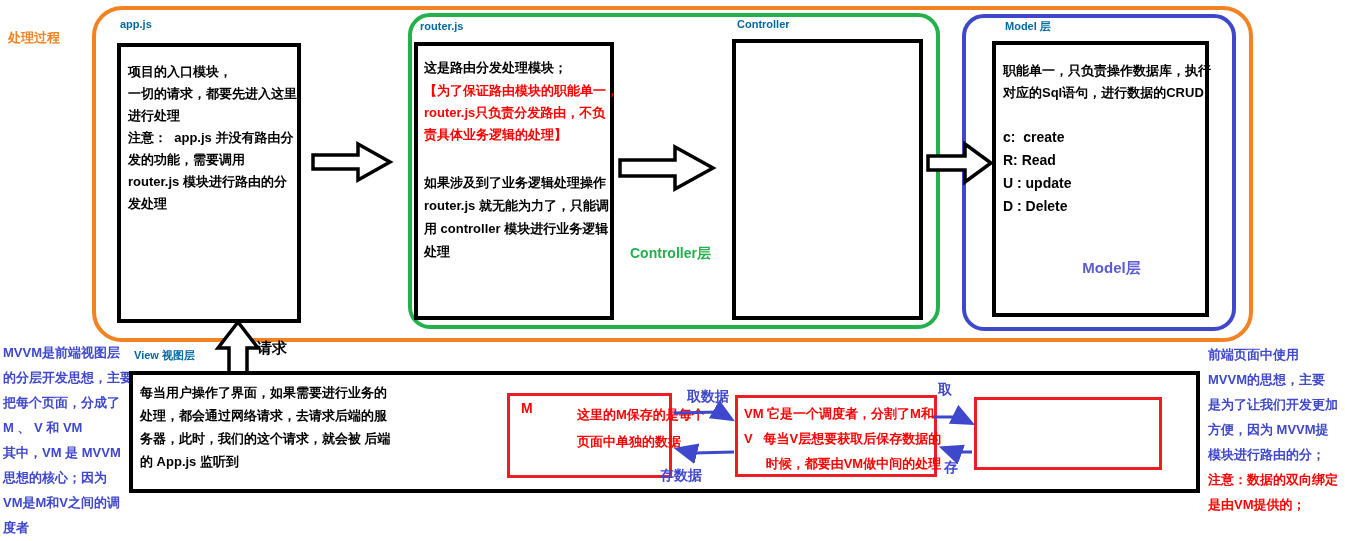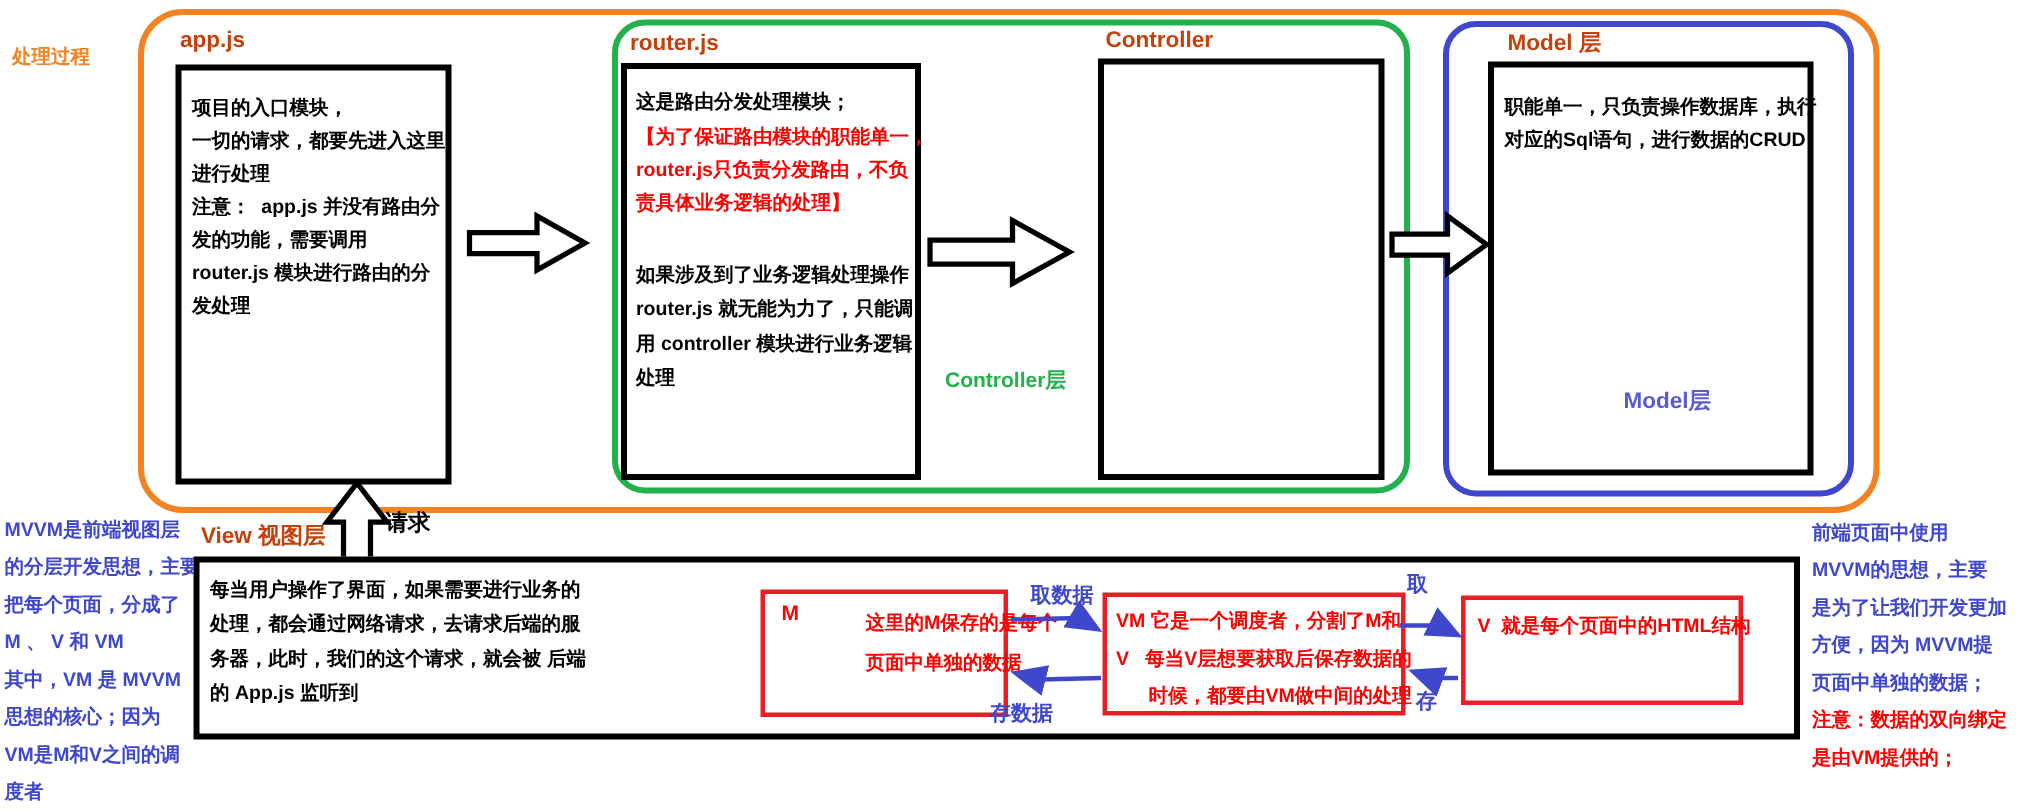--- a/index.html
+++ b/index.html
@@ -16,21 +16,21 @@
     font-family:"Liberation Sans","DejaVu Sans",sans-serif;font-weight:700;color:#000;
   }
   .abs{position:absolute;}
   .pre{white-space:pre;line-height:22px;font-size:13px;font-weight:700;}
   .container{position:absolute;background:transparent;}
   .c-orange{border:4px solid var(--color-orange);border-radius:30px;}
   .c-green{border:4px solid var(--color-green);border-radius:22px;}
   .c-blue{border:4px solid var(--color-blue);border-radius:22px;}
   .blackbox{position:absolute;border:4px solid #000;background:#fff;}
   .redbox{position:absolute;border:3px solid var(--color-red);background:#fff;}
-  .title{position:absolute;font-size:15px;font-weight:700;color:#c2410c;white-space:pre;}
+  .title{position:absolute;font-size:11px;font-weight:700;color:#0369a1;white-space:pre;}
   .red-t{color:var(--color-red_text);}
   .blue-t{color:var(--color-blue);}
   .green-t{color:var(--color-green);}
   .orange-t{color:var(--color-orange);}
   .label-sm{position:absolute;font-size:14px;font-weight:700;white-space:pre;}
   .blockarrow{fill:#ffffff;stroke:#000;stroke-width:3.5;stroke-linejoin:miter;}
   .conn{fill:none;stroke:var(--color-blue);stroke-width:3;}
   svg.abs{overflow:visible;}
   #overlay{pointer-events:none;}
 </style>
@@ -67,20 +67,24 @@
 处理</div>
   <div class="label-sm green-t" style="left:630px;top:245px;">Controller层</div>
 
   <div class="title" style="left:737px;top:18px;">Controller</div>
   <div class="blackbox" style="left:732px;top:39px;width:183px;height:273px;"></div>
 
   <div class="title" style="left:1005px;top:19px;">Model 层</div>
   <div class="blackbox" style="left:992px;top:41px;width:209px;height:268px;"></div>
   <div class="abs pre" style="left:1003px;top:60px;">职能单一，只负责操作数据库，执行
 对应的Sql语句，进行数据的CRUD</div>
+  <div class="abs pre" style="left:1003px;top:126px;line-height:23px;font-size:14px;">c:  create
+R: Read
+U : update
+D : Delete</div>
   <div class="abs pre" style="left:992px;top:257px;width:239px;text-align:center;font-size:15px;color:var(--color-model_label);">Model层</div>
 
   <svg class="abs" style="left:310px;top:140px;" width="84" height="44">
     <polygon class="blockarrow" points="3,15 48,15 48,4 80,22 48,40 48,29 3,29"></polygon>
   </svg>
   <svg class="abs" style="left:617px;top:142px;" width="100" height="52">
     <polygon class="blockarrow" points="3,18 58,18 58,5 96,26 58,47 58,34 3,34"></polygon>
   </svg>
   <svg class="abs" style="left:925px;top:139px;" width="70" height="48">
     <polygon class="blockarrow" points="3,17 40,17 40,5 66,24 40,43 40,31 3,31"></polygon>
@@ -111,21 +115,20 @@
   <div class="abs pre red-t" style="left:521px;top:397px;font-size:14px;">M</div>
   <div class="abs pre red-t" style="left:545px;top:401px;line-height:27px;margin-left:32px;">这里的M保存的是每个
 页面中单独的数据</div>
 
   <div class="redbox" style="left:735px;top:395px;width:196px;height:76px;"></div>
   <div class="abs pre red-t" style="left:744px;top:401px;line-height:25px;">VM 它是一个调度者，分割了M和
 V   每当V层想要获取后保存数据的
       时候，都要由VM做中间的处理</div>
 
   <div class="redbox" style="left:974px;top:397px;width:182px;height:67px;"></div>
-  <div class="abs pre red-t" style="left:985px;top:406px;">V  就是每个页面中的HTML结构</div>
 
   <div class="label-sm blue-t" style="left:687px;top:388px;">取数据</div>
   <div class="label-sm blue-t" style="left:660px;top:467px;text-align:right;">存数据</div>
   <div class="label-sm blue-t" style="left:938px;top:381px;">取</div>
   <div class="label-sm blue-t" style="left:944px;top:459px;">存</div>
 
   <svg id="overlay" class="abs" style="left:0;top:0;" width="1345" height="541">
     <defs>
       <marker id="ah" markerWidth="9" markerHeight="8" refX="6.5" refY="3.5" orient="auto">
         <path d="M0,0 L8,3.5 L0,7 Z" fill="#3f48cc"></path>
@@ -134,17 +137,17 @@
     <polyline class="conn" points="674,413 719,412 731,419" marker-end="url(#ah)"></polyline>
     <polyline class="conn" points="734,452 694,453 678,449" marker-end="url(#ah)"></polyline>
     <polyline class="conn" points="933,417 959,417 971,423" marker-end="url(#ah)"></polyline>
     <polyline class="conn" points="972,452 954,452 943,448" marker-end="url(#ah)"></polyline>
   </svg>
 
   <div class="abs pre blue-t" style="left:1208px;top:342px;line-height:25px;">前端页面中使用
 MVVM的思想，主要
 是为了让我们开发更加
 方便，因为 MVVM提
-页面中单独的数据；</div>
+模块进行路由的分；</div>
   <div class="abs pre red-t" style="left:1208px;top:467px;line-height:25px;">注意：数据的双向绑定
 是由VM提供的；</div>
 
 </div>
 
 </body></html>

